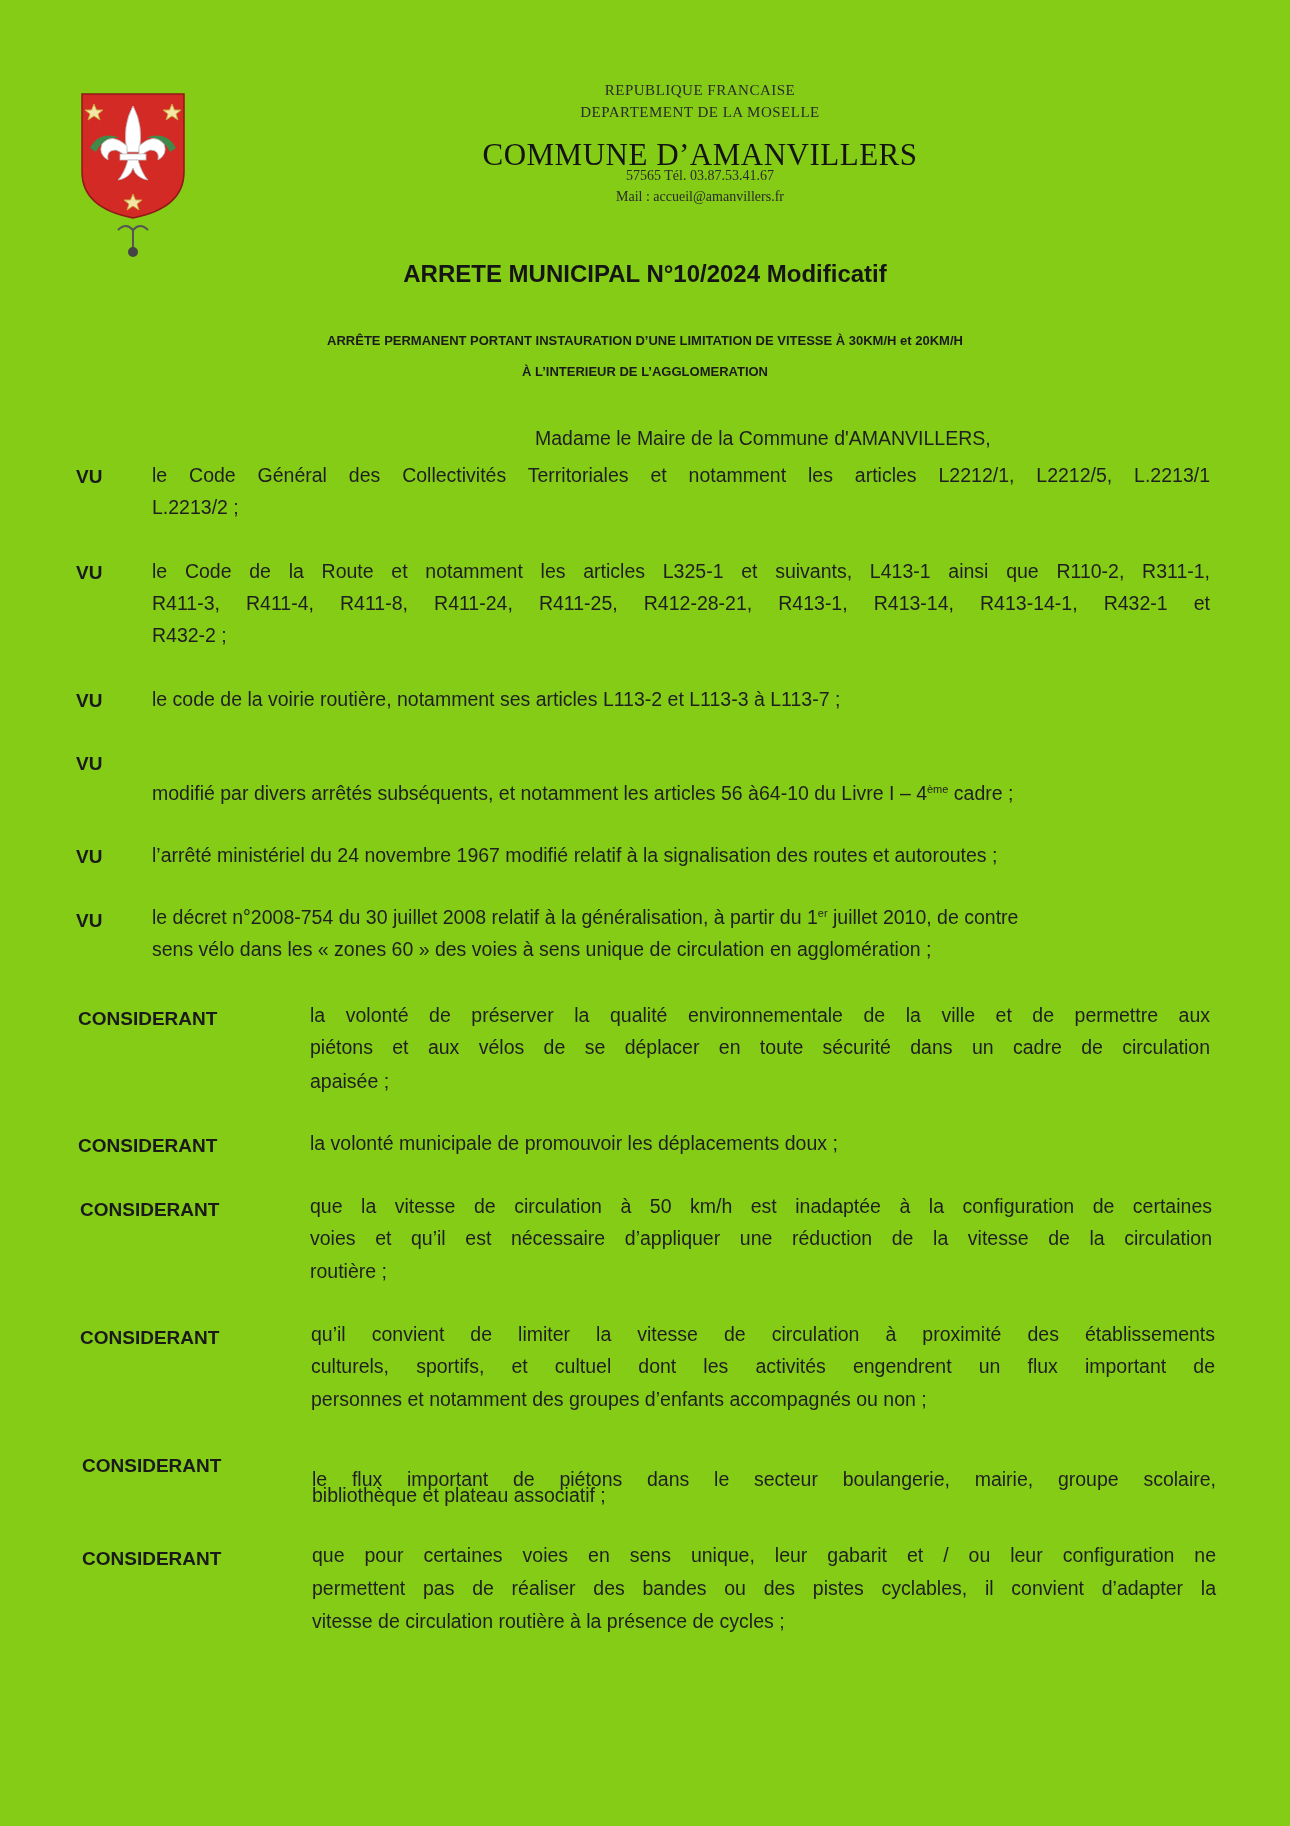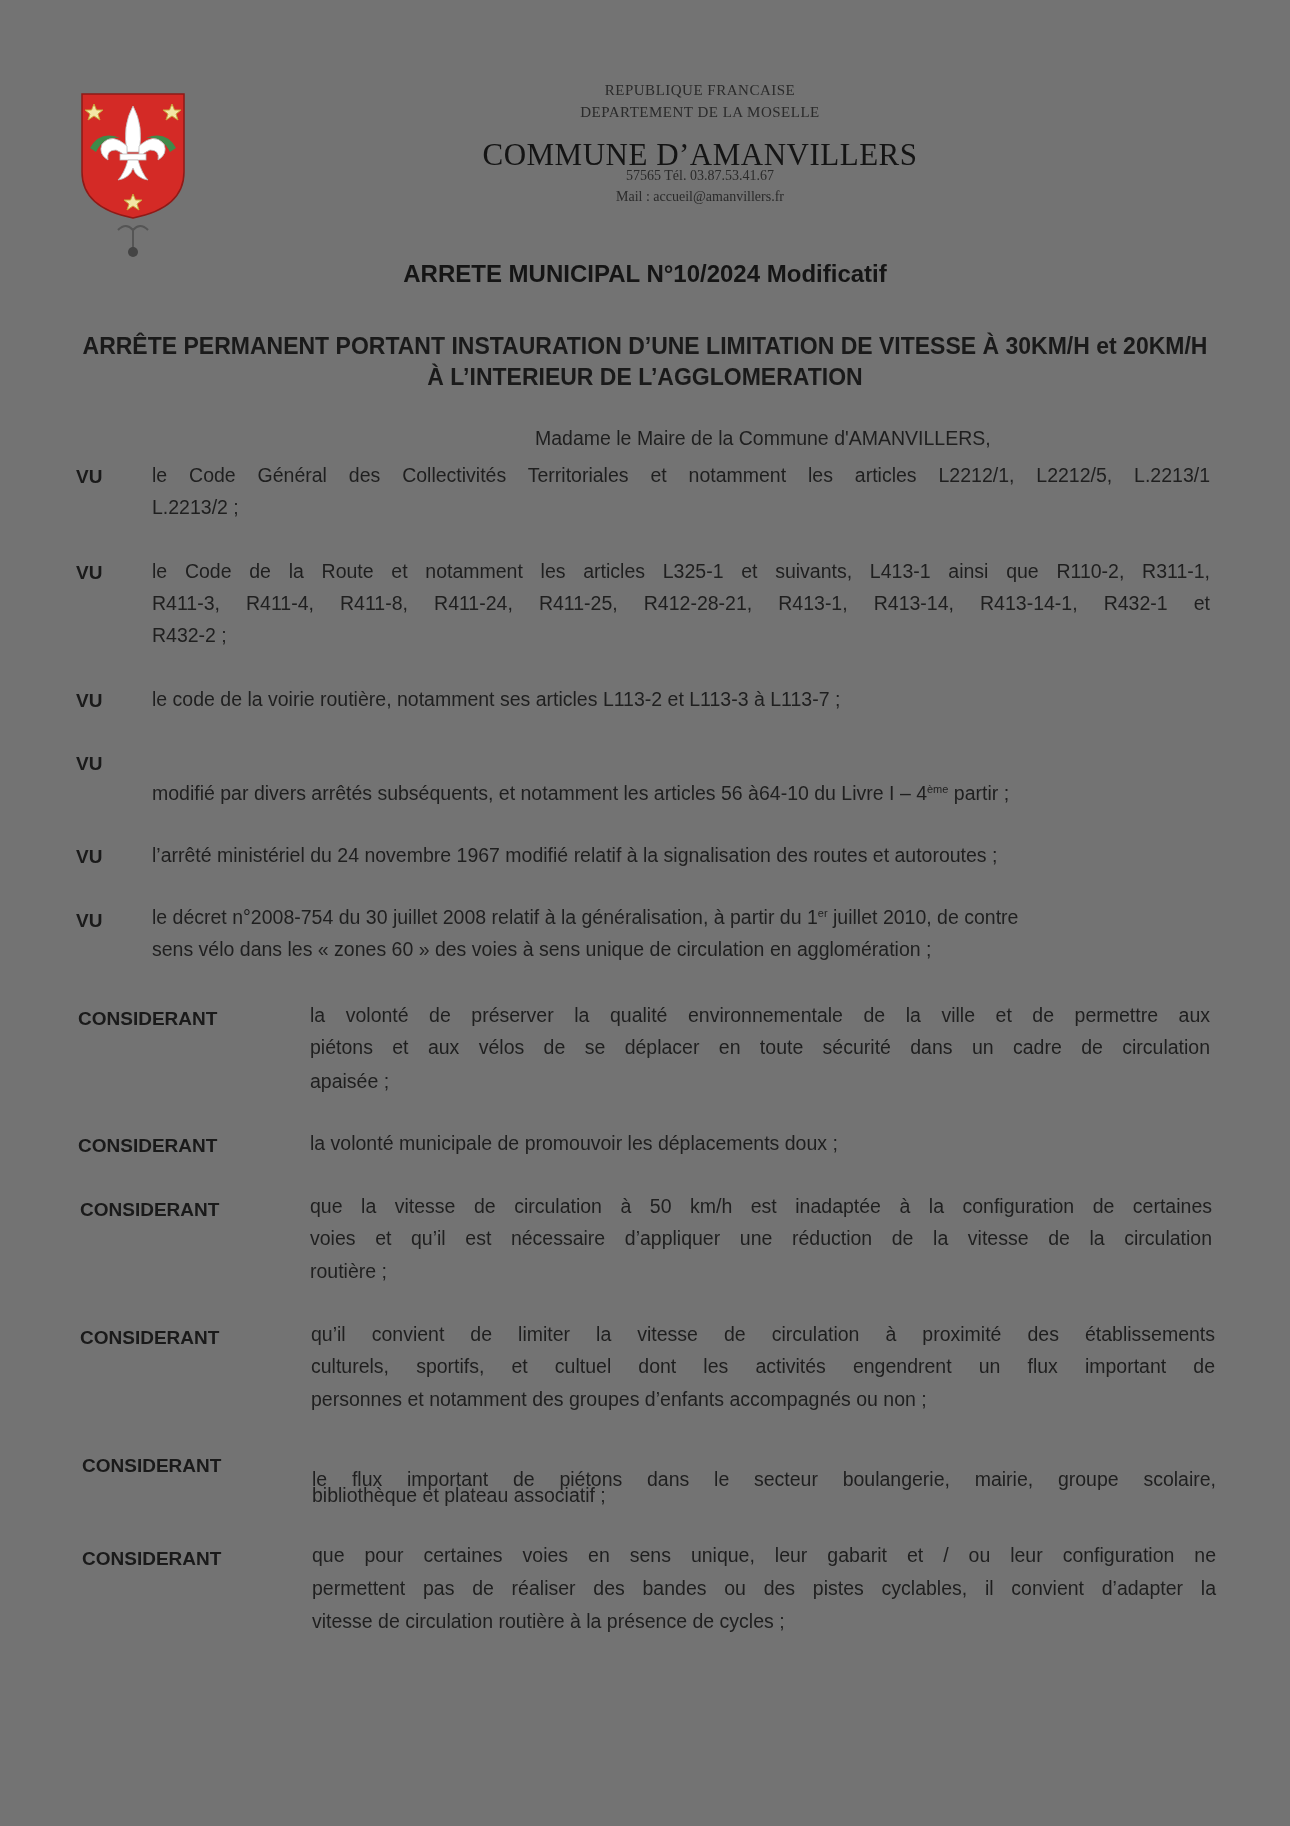--- a/index.html
+++ b/index.html
@@ -1,33 +1,33 @@
 <!DOCTYPE html>
 <html><head>
   <meta charset="utf-8">
   <style>
     html, body { margin: 0; padding: 0; background: #ffffff; }
     body { width: 1290px; height: 1826px; position: relative; overflow: hidden; color: #1c1c1c; }
-    .page { position: absolute; left: 0; top: 0; width: 1290px; height: 1826px; background: #737373; }
+    .page { position: absolute; left: 0; top: 0; width: 1290px; height: 1826px; background: #84cc16; }
 
     .serif { font-family: "Liberation Serif", "DejaVu Serif", serif; }
     .sans { font-family: "Liberation Sans", "DejaVu Sans", sans-serif; }
 
     
     .crest { position: absolute; left: 78px; top: 90px; width: 110px; height: 170px; }
     .lh { position: absolute; left: 440px; width: 520px; text-align: center; color: #2a2a2a; white-space: nowrap; }
     .lh-small { font-size: 15px; letter-spacing: 0.5px; }
     .lh-big { font-size: 31px; letter-spacing: 0.5px; color: #141414; margin-top: 12px; }
     .lh-tiny { font-size: 14px; }
 
     
     .title { position: absolute; left: 0; width: 1290px; text-align: center; top: 260px;
       font-size: 24px; font-weight: bold; text-underline-offset: 4px; color: #151515; }
     .subtitle { position: absolute; left: 0; width: 1290px; text-align: center;
-      font-size: 23px; font-weight: bold; color: #1a1a1a; white-space: nowrap; }
+      font-size: 13px; font-weight: bold; color: #1a1a1a; white-space: nowrap; }
 
     .line { position: absolute; font-size: 19.5px; white-space: nowrap; color: #1f1f1f; }
     .lbl { position: absolute; font-size: 19px; font-weight: bold; color: #1a1a1a; white-space: nowrap; }
     .just { text-align: justify; text-align-last: justify; }
     sup { font-size: 11px; }
   </style>
 </head>
 <body>
 
 <div class="page">
@@ -78,21 +78,21 @@
 
   <div class="lbl sans" style="left:76px; top:562px;">VU</div>
   <div class="line sans just" style="left:152px; width:1058px; top:560px;">le Code de la Route et notamment les articles L325-1 et suivants, L413-1 ainsi que R110-2, R311-1,</div>
   <div class="line sans just" style="left:152px; width:1058px; top:592px;">R411-3, R411-4, R411-8, R411-24, R411-25, R412-28-21, R413-1, R413-14, R413-14-1, R432-1 et</div>
   <div class="line sans" style="left:152px; top:624px;">R432-2 ;</div>
 
   <div class="lbl sans" style="left:76px; top:690px;">VU</div>
   <div class="line sans" style="left:152px; top:688px;">le code de la voirie routière, notamment ses articles L113-2 et L113-3 à L113-7 ;</div>
 
   <div class="lbl sans" style="left:76px; top:753px;">VU</div>
-  <div class="line sans" style="left:152px; top:782px;"><span>modifié par divers arrêtés subséquents, et notamment les articles 56 à64-10 du Livre I – 4</span><sup>ème</sup> <span>partir ;</span></div>
+  <div class="line sans" style="left:152px; top:782px;"><span>modifié par divers arrêtés subséquents, et notamment les articles 56 à64-10 du Livre I – 4</span><sup>ème</sup> <span>cadre ;</span></div>
 
   <div class="lbl sans" style="left:76px; top:846px;">VU</div>
   <div class="line sans" style="left:152px; top:844px;">l’arrêté ministériel du 24 novembre 1967 modifié relatif à la signalisation des routes et autoroutes ;</div>
 
   <div class="lbl sans" style="left:76px; top:910px;">VU</div>
   <div class="line sans" style="left:152px; top:906px;"><span>le décret n°2008-754 du 30 juillet 2008 relatif à la généralisation, à partir du 1</span><sup>er</sup> <span>juillet 2010, de contre</span></div>
   <div class="line sans" style="left:152px; top:938px;">sens vélo dans les « zones 60 » des voies à sens unique de circulation en agglomération ;</div>
 
   <div class="lbl sans" style="left:78px; top:1008px;">CONSIDERANT</div>
   <div class="line sans just" style="left:310px; width:900px; top:1004px;">la volonté de préserver la qualité environnementale de la ville et de permettre aux</div>

